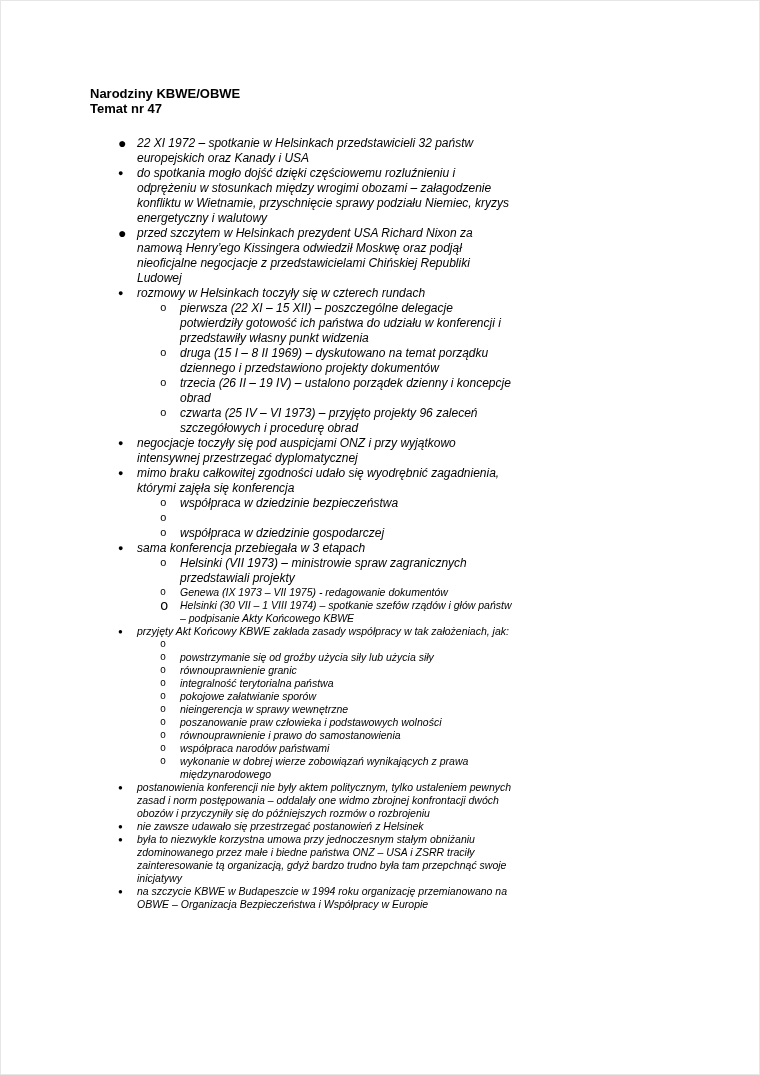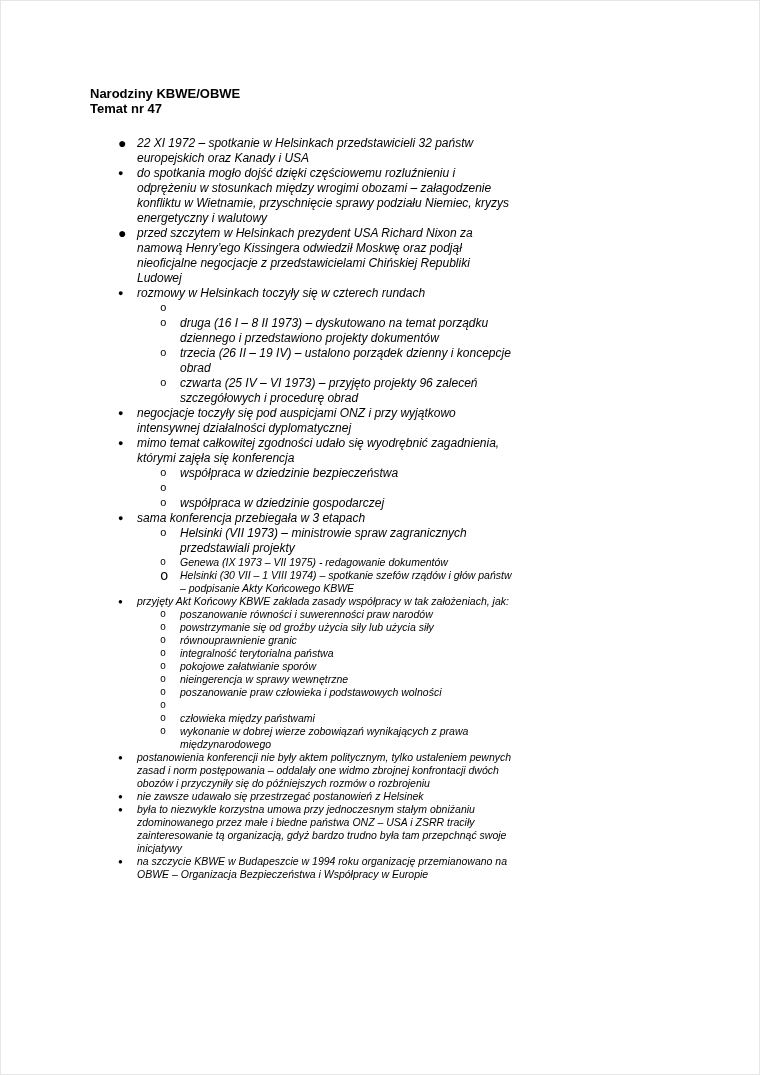--- a/index.html
+++ b/index.html
@@ -87,40 +87,41 @@
       <div class="item lvl1">
         <span class="marker big">●</span>
         <span class="text">przed szczytem w Helsinkach prezydent USA Richard Nixon za namową Henry’ego Kissingera odwiedził Moskwę oraz podjął nieoficjalne negocjacje z przedstawicielami Chińskiej Republiki Ludowej</span>
       </div>
       <div class="item lvl1">
         <span class="marker">●</span>
         <span class="text">rozmowy w Helsinkach toczyły się w czterech rundach</span>
       </div>
       <div class="item lvl2">
         <span class="marker">o</span>
-      </div>
-      <div class="item lvl2">
-        <span class="marker">o</span>
-        <span class="text">druga (16 I – 8 II 1973) – dyskutowano na temat porządku dziennego i przedstawiono projekty dokumentów</span>
+        <span class="text">pierwsza (22 XI – 15 XII) – poszczególne delegacje potwierdziły gotowość ich państwa do udziału w konferencji i przedstawiły własny punkt widzenia</span>
+      </div>
+      <div class="item lvl2">
+        <span class="marker">o</span>
+        <span class="text">druga (15 I – 8 II 1969) – dyskutowano na temat porządku dziennego i przedstawiono projekty dokumentów</span>
       </div>
       <div class="item lvl2">
         <span class="marker">o</span>
         <span class="text">trzecia (26 II – 19 IV) – ustalono porządek dzienny i koncepcje obrad</span>
       </div>
       <div class="item lvl2">
         <span class="marker">o</span>
         <span class="text">czwarta (25 IV – VI 1973) – przyjęto projekty 96 zaleceń szczegółowych i procedurę obrad</span>
       </div>
       <div class="item lvl1">
         <span class="marker">●</span>
-        <span class="text">negocjacje toczyły się pod auspicjami ONZ i przy wyjątkowo intensywnej działalności dyplomatycznej</span>
-      </div>
-      <div class="item lvl1">
-        <span class="marker">●</span>
-        <span class="text">mimo temat całkowitej zgodności udało się wyodrębnić zagadnienia, którymi zajęła się konferencja</span>
+        <span class="text">negocjacje toczyły się pod auspicjami ONZ i przy wyjątkowo intensywnej przestrzegać dyplomatycznej</span>
+      </div>
+      <div class="item lvl1">
+        <span class="marker">●</span>
+        <span class="text">mimo braku całkowitej zgodności udało się wyodrębnić zagadnienia, którymi zajęła się konferencja</span>
       </div>
       <div class="item lvl2">
         <span class="marker">o</span>
         <span class="text">współpraca w dziedzinie bezpieczeństwa</span>
       </div>
       <div class="item lvl2">
         <span class="marker">o</span>
       </div>
       <div class="item lvl2">
         <span class="marker">o</span>
@@ -141,21 +142,20 @@
       <div class="item lvl2 small">
         <span class="marker big">o</span>
         <span class="text">Helsinki (30 VII – 1 VIII 1974) – spotkanie szefów rządów i głów państw – podpisanie Akty Końcowego KBWE</span>
       </div>
       <div class="item lvl1 small">
         <span class="marker">●</span>
         <span class="text">przyjęty Akt Końcowy KBWE zakłada zasady współpracy w tak założeniach, jak:</span>
       </div>
       <div class="item lvl2 small">
         <span class="marker">o</span>
-        <span class="text">poszanowanie równości i suwerenności praw narodów</span>
       </div>
       <div class="item lvl2 small">
         <span class="marker">o</span>
         <span class="text">powstrzymanie się od groźby użycia siły lub użycia siły</span>
       </div>
       <div class="item lvl2 small">
         <span class="marker">o</span>
         <span class="text">równouprawnienie granic</span>
       </div>
       <div class="item lvl2 small">
@@ -169,24 +169,25 @@
       <div class="item lvl2 small">
         <span class="marker">o</span>
         <span class="text">nieingerencja w sprawy wewnętrzne</span>
       </div>
       <div class="item lvl2 small">
         <span class="marker">o</span>
         <span class="text">poszanowanie praw człowieka i podstawowych wolności</span>
       </div>
       <div class="item lvl2 small">
         <span class="marker">o</span>
-      </div>
-      <div class="item lvl2 small">
-        <span class="marker">o</span>
-        <span class="text">człowieka między państwami</span>
+        <span class="text">równouprawnienie i prawo do samostanowienia</span>
+      </div>
+      <div class="item lvl2 small">
+        <span class="marker">o</span>
+        <span class="text">współpraca narodów państwami</span>
       </div>
       <div class="item lvl2 small">
         <span class="marker">o</span>
         <span class="text">wykonanie w dobrej wierze zobowiązań wynikających z prawa międzynarodowego</span>
       </div>
       <div class="item lvl1 small">
         <span class="marker">●</span>
         <span class="text">postanowienia konferencji nie były aktem politycznym, tylko ustaleniem pewnych zasad i norm postępowania – oddalały one widmo zbrojnej konfrontacji dwóch obozów i przyczyniły się do późniejszych rozmów o rozbrojeniu</span>
       </div>
       <div class="item lvl1 small">

